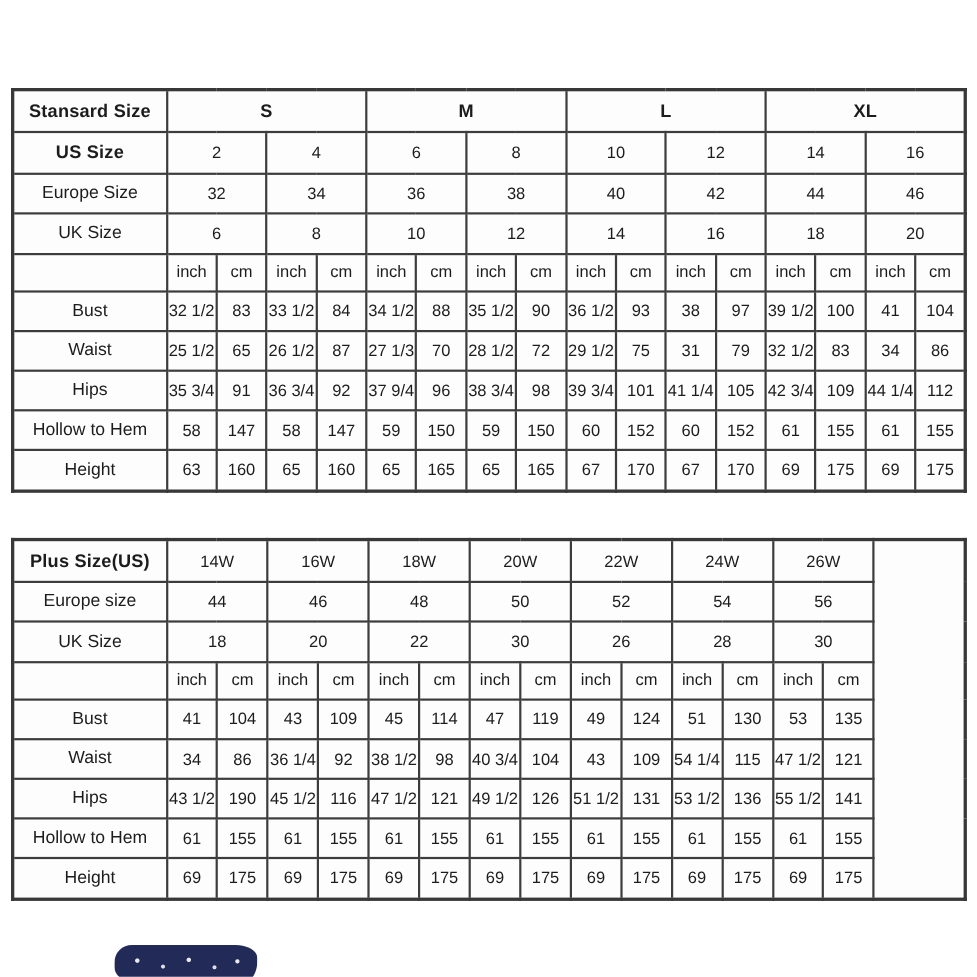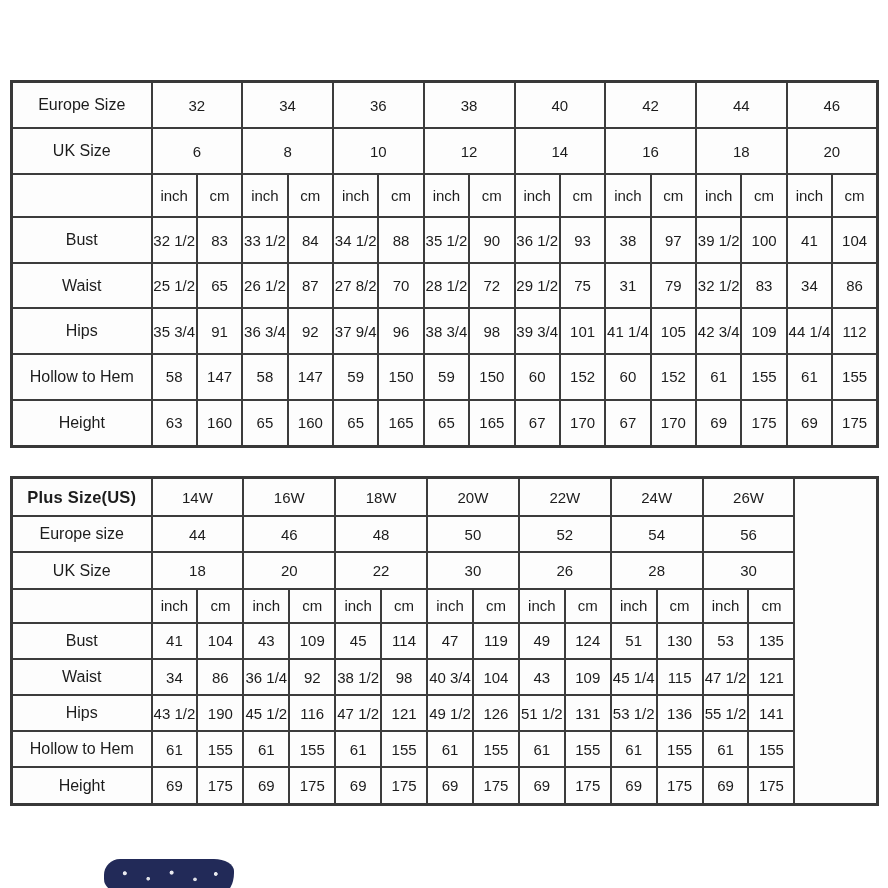--- a/index.html
+++ b/index.html
@@ -13,21 +13,21 @@
   .canvas { position: absolute; inset: 0; background: #ffffff; }
 
   table.size-table {
     position: absolute;
     border-collapse: collapse;
     table-layout: fixed;
     background: #fefefe;
     border: 3px solid #383838;
   }
   #std-table  { left: 10px; top: 80px;  width: 866px; height: 368px; }
-  #plus-table { left: 10px; top: 476px; width: 866px; height: 330px; }
+  #plus-table { left: 10px; top: 489px; width: 866px; height: 330px; }
 
   table.size-table td {
     border: 2px solid #3c3c3c;
     text-align: center;
     vertical-align: middle;
     font-size: 15px;
     color: #1c1c1c;
     padding: 0;
     white-space: nowrap;
     overflow: visible;
@@ -69,20 +69,38 @@
         <col style="width: 45.375px;">
         <col style="width: 45.375px;">
         <col style="width: 45.375px;">
         <col style="width: 45.375px;">
         <col style="width: 45.375px;">
         <col style="width: 45.375px;">
         <col style="width: 45.375px;">
         <col style="width: 45.375px;">
       </colgroup>
       <tbody>
+        <tr>
+          <td class="bold label-cell">Stansard Size</td>
+          <td colspan="4" class="bold">S</td>
+          <td colspan="4" class="bold">M</td>
+          <td colspan="4" class="bold">L</td>
+          <td colspan="4" class="bold">XL</td>
+        </tr>
+        <tr>
+          <td class="bold label-cell">US Size</td>
+          <td colspan="2">2</td>
+          <td colspan="2">4</td>
+          <td colspan="2">6</td>
+          <td colspan="2">8</td>
+          <td colspan="2">10</td>
+          <td colspan="2">12</td>
+          <td colspan="2">14</td>
+          <td colspan="2">16</td>
+        </tr>
         <tr>
           <td class="label-cell">Europe Size</td>
           <td colspan="2">32</td>
           <td colspan="2">34</td>
           <td colspan="2">36</td>
           <td colspan="2">38</td>
           <td colspan="2">40</td>
           <td colspan="2">42</td>
           <td colspan="2">44</td>
           <td colspan="2">46</td>
@@ -135,21 +153,21 @@
           <td>100</td>
           <td>41</td>
           <td>104</td>
         </tr>
         <tr>
           <td class="label-cell">Waist</td>
           <td>25 1/2</td>
           <td>65</td>
           <td>26 1/2</td>
           <td>87</td>
-          <td>27 8/2</td>
+          <td>27 1/3</td>
           <td>70</td>
           <td>28 1/2</td>
           <td>72</td>
           <td>29 1/2</td>
           <td>75</td>
           <td>31</td>
           <td>79</td>
           <td>32 1/2</td>
           <td>83</td>
           <td>34</td>
@@ -305,21 +323,21 @@
           <td>34</td>
           <td>86</td>
           <td>36 1/4</td>
           <td>92</td>
           <td>38 1/2</td>
           <td>98</td>
           <td>40 3/4</td>
           <td>104</td>
           <td>43</td>
           <td>109</td>
-          <td>45 1/4</td>
+          <td>54 1/4</td>
           <td>115</td>
           <td>47 1/2</td>
           <td>121</td>
         </tr>
         <tr>
           <td class="label-cell">Hips</td>
           <td>43 1/2</td>
           <td>190</td>
           <td>45 1/2</td>
           <td>116</td>

